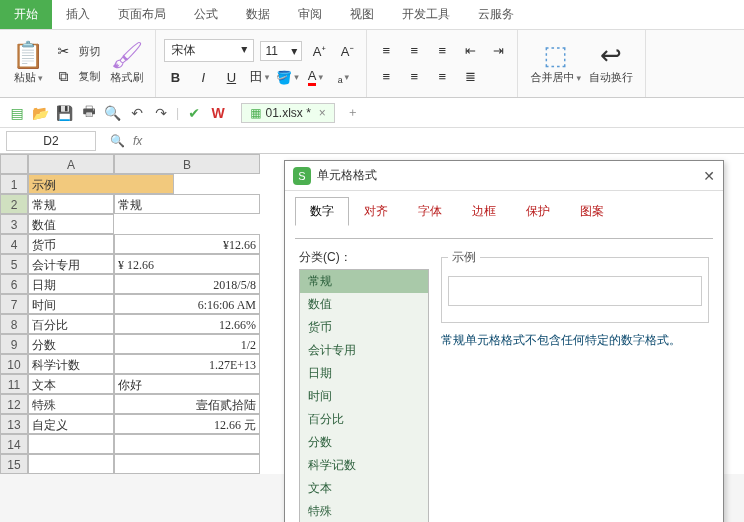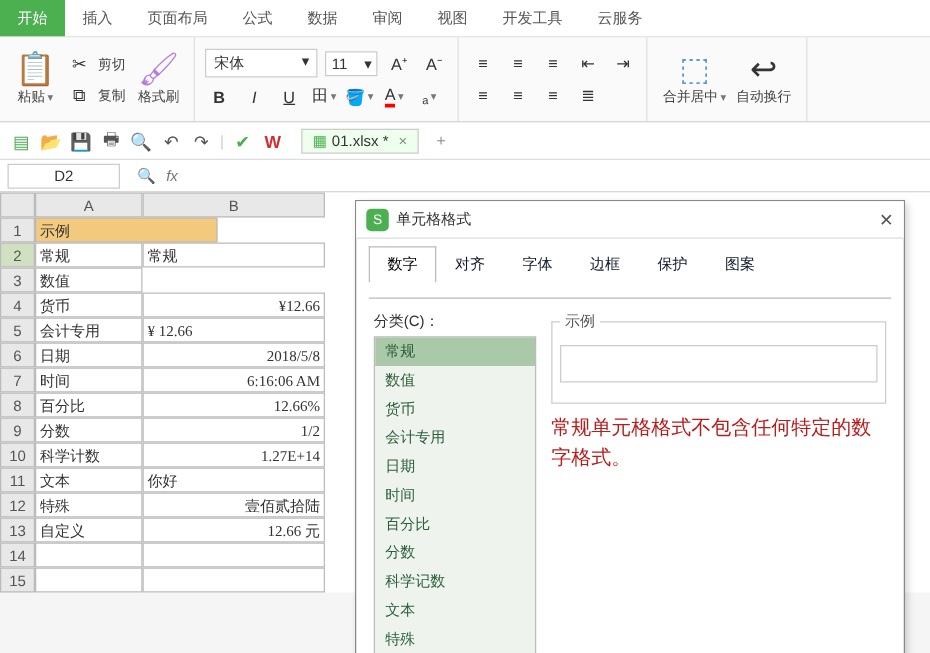--- a/index.html
+++ b/index.html
@@ -38,31 +38,31 @@
 .data-area .row{display:flex}
 .hl-head{background:#f2c97d}
 .ralign{text-align:right}
 .corner{width:28px;height:20px;background:#e8e8e8;border:1px solid #bbb}
 
 .dialog{position:absolute;left:284px;top:160px;width:440px;background:#fff;border:1px solid #888;box-shadow:2px 2px 6px rgba(0,0,0,.2)}
 .dlg-title{display:flex;align-items:center;height:30px;padding:0 8px;background:#fff;border-bottom:1px solid #ddd}
 .dlg-ico{width:18px;height:18px;background:#4caf50;color:#fff;border-radius:4px;display:inline-flex;align-items:center;justify-content:center;font-size:11px;margin-right:6px}
 .dlg-close{margin-left:auto;cursor:pointer;font-size:14px;color:#555}
 .dlg-tabs{display:flex;padding:6px 10px 0}
-.dlg-tab{padding:5px 14px;border:1px solid transparent;color:#0f172a;cursor:pointer}
+.dlg-tab{padding:5px 14px;border:1px solid transparent;color:#b91c1c;cursor:pointer}
 .dlg-tab.active{border:1px solid #bbb;border-bottom-color:#fff;background:#fff;color:#000}
 .dlg-body{display:flex;border-top:1px solid #bbb;margin:12px 10px 10px;padding:10px 4px;gap:12px;height:290px}
 .cat-col{width:130px}
 .cat-lbl{font-size:12px;margin-bottom:3px}
 .cat-list{border:1px solid #bbb;background:#eef3ed;height:256px;overflow:auto}
 .cat-item{padding:3px 8px;color:#2b5f3b;cursor:pointer}
 .cat-item.sel{background:#a9c9a9}
 .sample-col{flex:1}
 .sample-box{border:1px solid #ccc;height:30px;margin:4px 0 10px}
-.desc{font-size:16px;color:#b91c1c;line-height:1.5}
+.desc{font-size:12px;color:#0c4a6e;line-height:1.5}
 legend{font-size:12px;padding:0 4px;color:#555}
 fieldset{border:1px solid #ccc;padding:6px}
 </style>
 </head>
 <body>
 
 <div class="ribbon-tabs" id="rtabs">
     <div class="ribbon-tab active">开始</div>
     <div class="ribbon-tab">插入</div>
     <div class="ribbon-tab">页面布局</div>
@@ -229,21 +229,21 @@
           <div class="cell colB ralign">12.66%</div>
         </div>
         <div class="row">
           <div class="hdr rowh">9</div>
           <div class="cell colA">分数</div>
           <div class="cell colB ralign">1/2</div>
         </div>
         <div class="row">
           <div class="hdr rowh">10</div>
           <div class="cell colA">科学计数</div>
-          <div class="cell colB ralign">1.27E+14</div>
+          <div class="cell colB ralign">1.27E+13</div>
         </div>
         <div class="row">
           <div class="hdr rowh">11</div>
           <div class="cell colA">文本</div>
           <div class="cell colB">你好</div>
         </div>
         <div class="row">
           <div class="hdr rowh">12</div>
           <div class="cell colA">特殊</div>
           <div class="cell colB ralign">壹佰贰拾陆</div>

